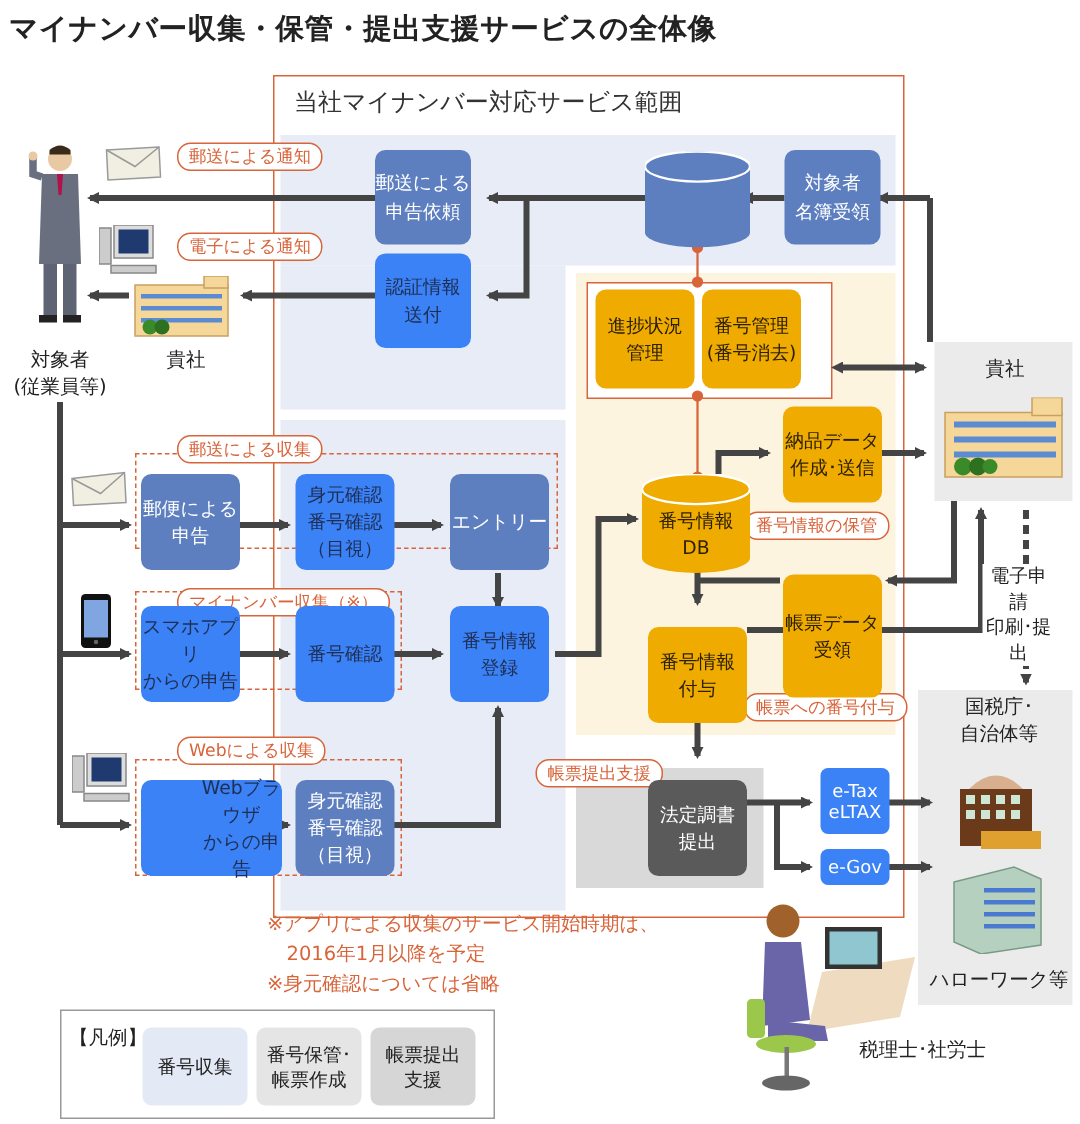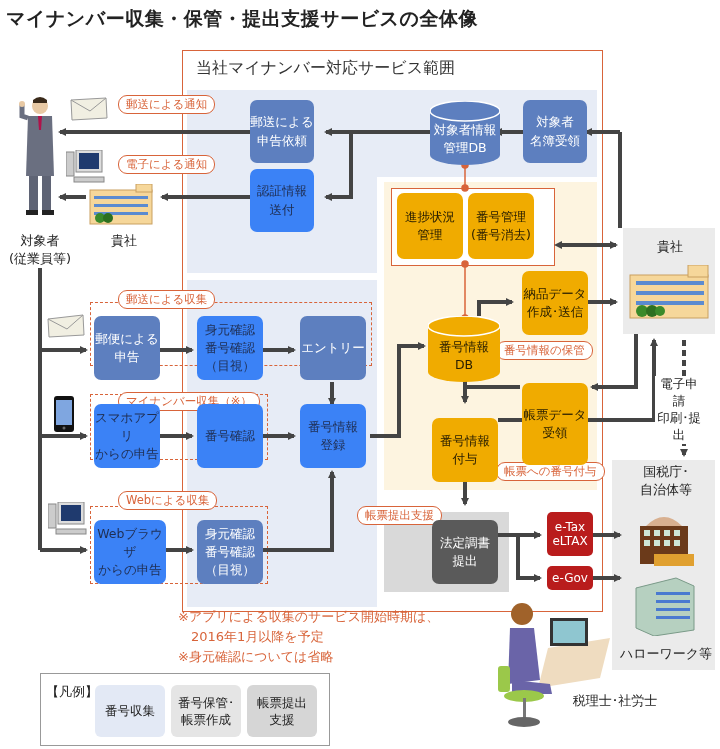--- a/index.html
+++ b/index.html
@@ -11,21 +11,21 @@
   .scope-title { left:196px; top:58px; font-size:16px; color:#333; }
   .zone-blue { background:#e7ecf6; }
   .zone-yellow { background:#fdf4e0; }
   .zone-gray { background:#d9d9d9; }
   .box { position:absolute; border-radius:7px; display:flex; align-items:center; justify-content:center;
          text-align:center; font-size:12.5px; line-height:1.45; white-space:pre-line; }
   .b-dark { background:#5d7fbf; color:#fff; }
   .b-light { background:#3b82f6; color:#1f2e52; }
   .b-orange { background:#f0ab00; color:#2b2000; }
   .b-gray { background:#5a5a5a; color:#fff; }
-  .b-small { background:#b91c1c; color:#fff; font-size:12px; line-height:1.2; border-radius:5px; }
+  .b-small { background:#3b82f6; color:#fff; font-size:12px; line-height:1.2; border-radius:5px; }
   .tag { position:absolute; border:1.3px solid #d8643a; border-radius:9px; background:#fff; color:#d8643a;
          font-size:11.5px; padding:1px 7px; white-space:nowrap; }
   .dash { position:absolute; border:1.3px dashed #d8643a; }
   .lbl { position:absolute; font-size:13px; text-align:center; white-space:pre-line; line-height:1.35; color:#222; }
   .note { position:absolute; color:#d8643a; font-size:13px; line-height:1.55; white-space:pre; }
   svg.lines { position:absolute; left:0; top:0; }
   .legend { left:40px; top:673px; width:288px; height:71px; border:1.3px solid #999; background:#fff; }
   .lg-title { left:46px; top:683px; font-size:13px; }
   .lg-item { position:absolute; border-radius:6px; display:flex; align-items:center; justify-content:center;
              text-align:center; font-size:12.5px; line-height:1.4; white-space:pre-line; }
@@ -131,41 +131,39 @@
 <div class="box b-light" style="left:250px;top:169px;width:64px;height:63px;">認証情報
 送付</div>
 <div class="box b-dark" style="left:523px;top:100px;width:64px;height:63px;">対象者
 名簿受領</div>
 
 <div class="abs" style="left:430px;top:101px;width:70px;height:64px;">
   <svg width="70" height="64" style="position:absolute;left:0;top:0;">
     <path d="M0,10 L0,54 A35,10 0 0 0 70,54 L70,10" fill="#5d7fbf"></path>
     <ellipse cx="35" cy="10" rx="35" ry="10" fill="#5d7fbf" stroke="#fff" stroke-width="1.5"></ellipse>
   </svg>
-  <div class="box" style="left:0;top:18px;width:70px;height:40px;color:#fff;font-size:12.5px;">対象者情報
-管理DB</div>
 </div>
 
 <div class="box b-orange" style="left:397px;top:193px;width:66px;height:66px;">進捗状況
 管理</div>
 <div class="box b-orange" style="left:468px;top:193px;width:66px;height:66px;">番号管理
 (番号消去)</div>
 
 <div class="box b-dark" style="left:94px;top:316px;width:66px;height:64px;">郵便による
 申告</div>
 <div class="box b-light" style="left:197px;top:316px;width:66px;height:64px;">身元確認
 番号確認
 （目視）</div>
 <div class="box b-dark" style="left:300px;top:316px;width:66px;height:64px;">エントリー</div>
 <div class="box b-light" style="left:94px;top:404px;width:66px;height:64px;">スマホアプリ
 からの申告</div>
 <div class="box b-light" style="left:197px;top:404px;width:66px;height:64px;">番号確認</div>
 <div class="box b-light" style="left:300px;top:404px;width:66px;height:64px;">番号情報
 登録</div>
-<div class="box b-light" style="left:94px;top:520px;width:72px;height:64px;">Webブラウザ
+<div class="box b-light" style="left:94px;top:520px;width:54px;height:64px;padding-left:40px;">Webブラウザ
 からの申告</div>
 <div class="box b-dark" style="left:197px;top:520px;width:66px;height:64px;">身元確認
 番号確認
 （目視）</div>
 
 <div class="abs" style="left:428px;top:316px;width:72px;height:66px;">
   <svg width="72" height="66" style="position:absolute;left:0;top:0;">
     <path d="M0,10 L0,56 A36,10 0 0 0 72,56 L72,10" fill="#f0ab00"></path>
     <ellipse cx="36" cy="10" rx="36" ry="10" fill="#f0ab00" stroke="#fff" stroke-width="1.5"></ellipse>
   </svg>

